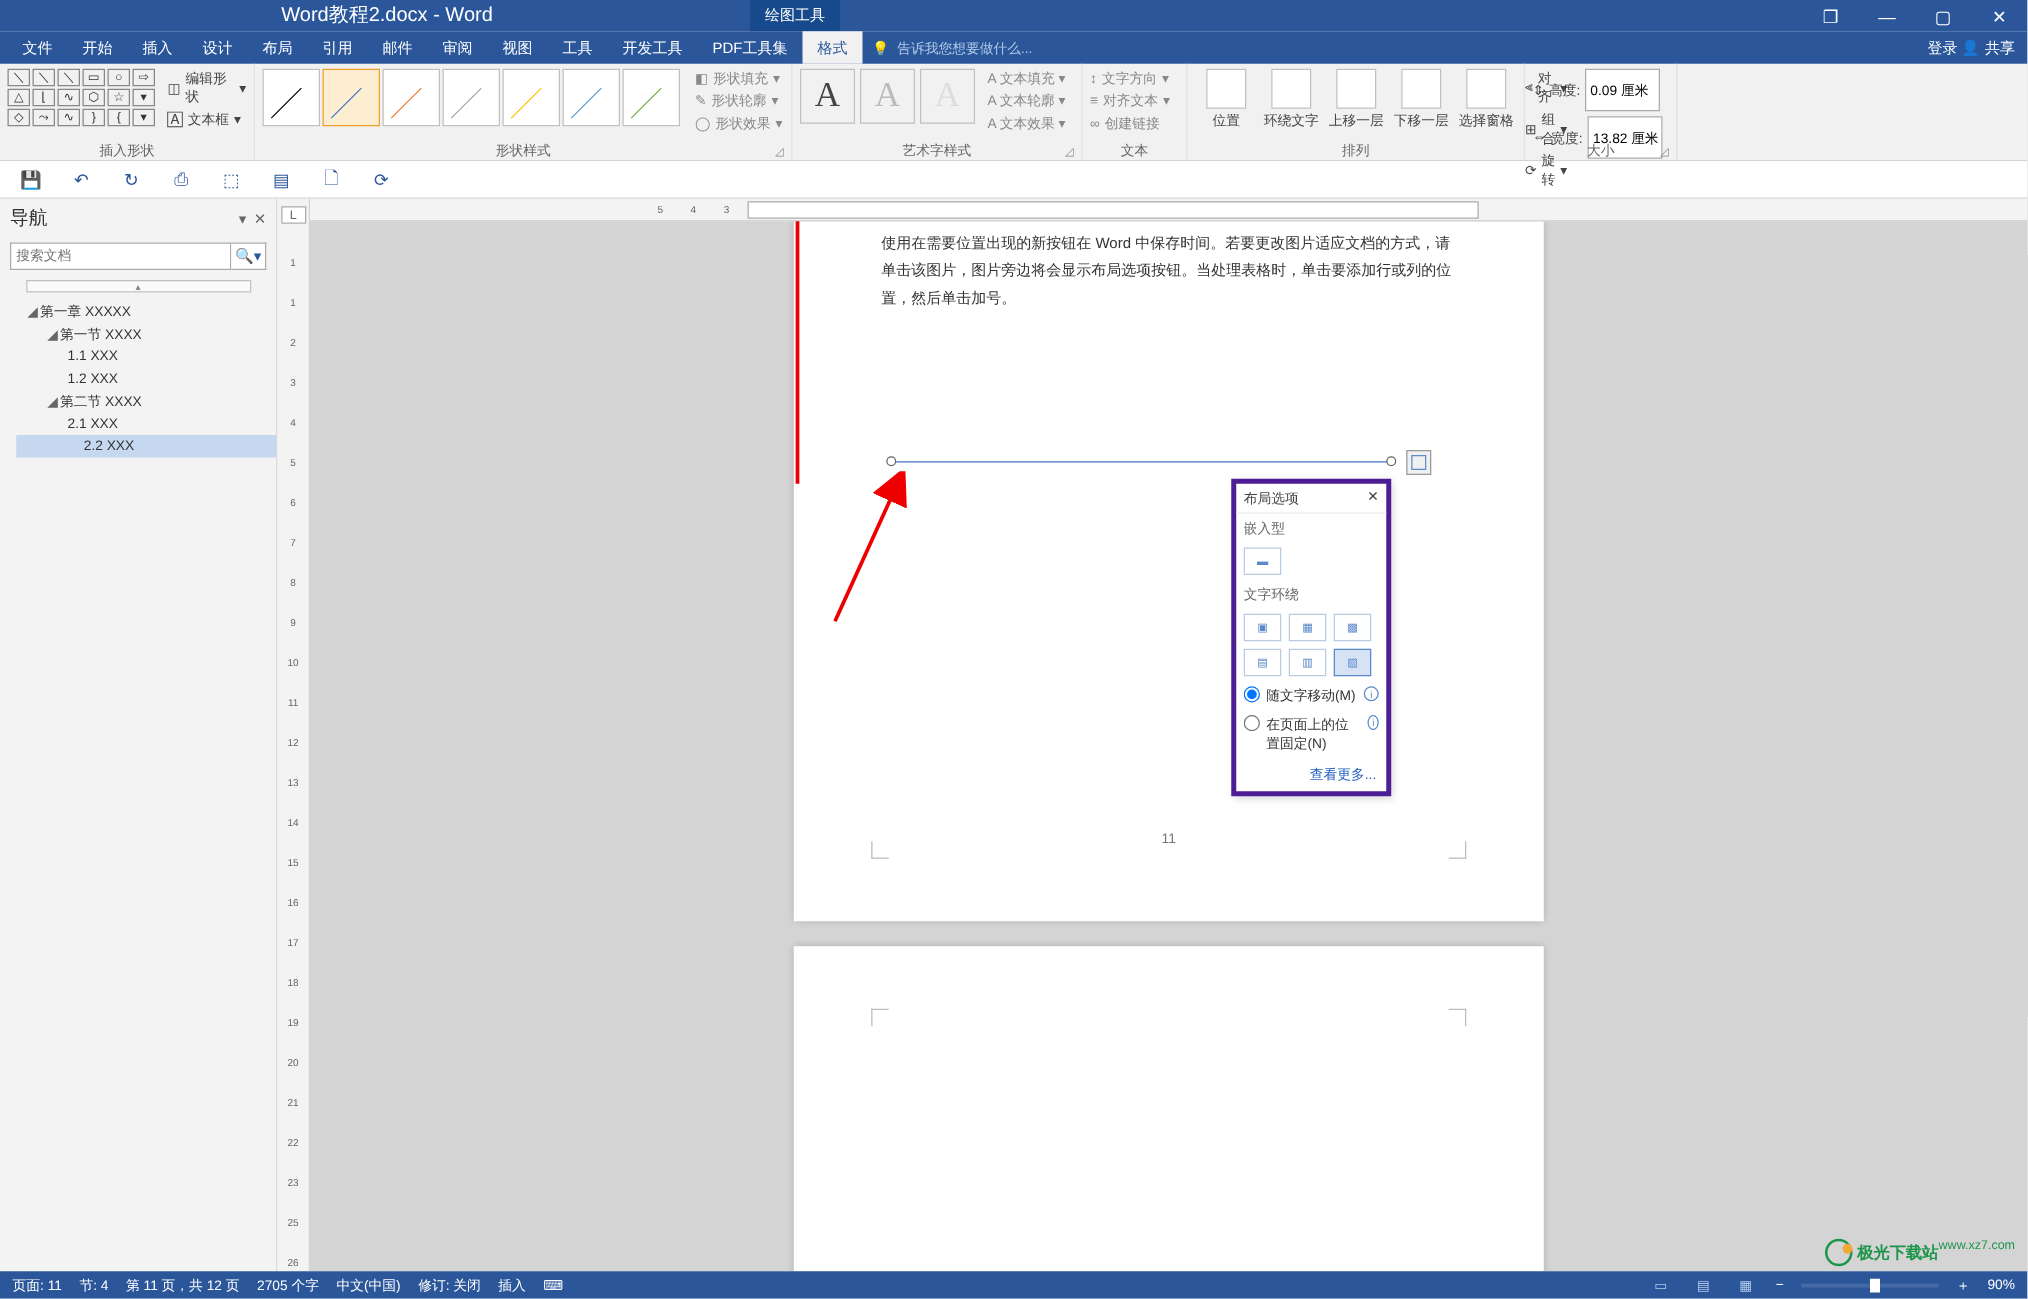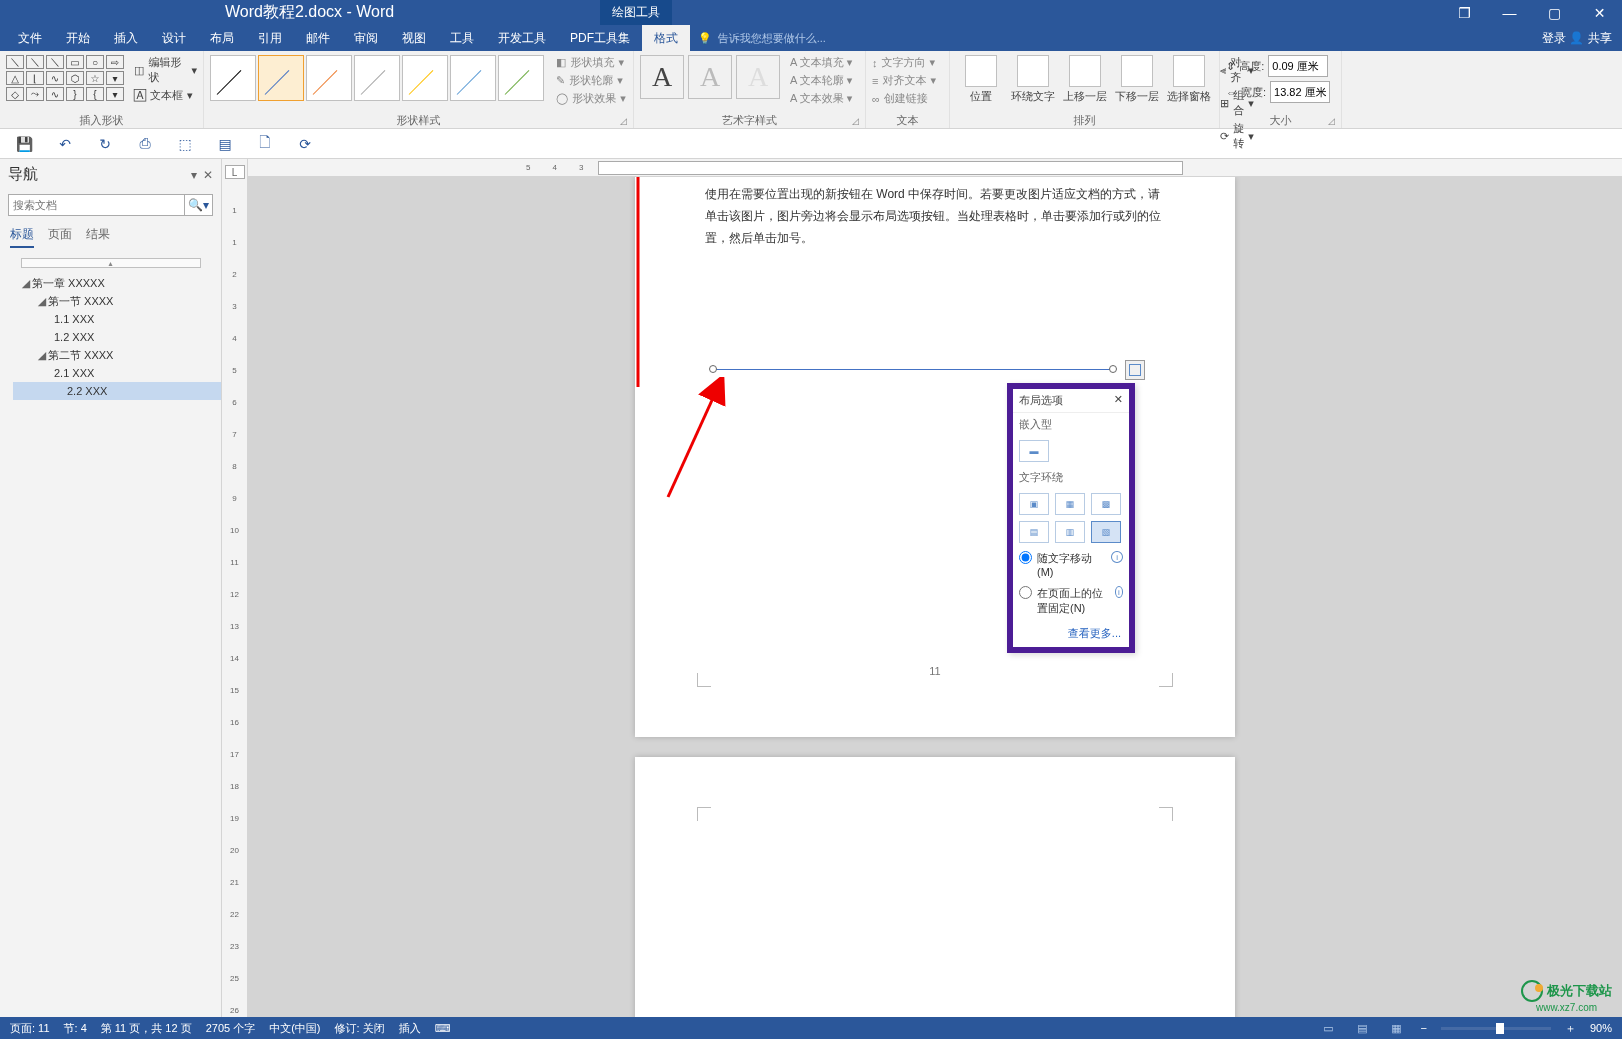--- a/index.html
+++ b/index.html
@@ -52,21 +52,21 @@
 
 .arrange-btns { display: flex; gap: 2px; }
 .arrange-btns .btn { display: flex; flex-direction: column; align-items: center; width: 50px; cursor: pointer; font-size: 11px; color: #444; }
 .arrange-btns .btn .ico { width: 32px; height: 32px; background: #fff; border: 1px solid #c0c0c0; margin-bottom: 2px; position: relative; }
 .arrange-side { display: flex; flex-direction: column; gap: 3px; margin-left: 6px; font-size: 11px; color: #444; }
 .arrange-side .item { display: flex; align-items: center; gap: 4px; cursor: pointer; }
 
 
 .size-grp { display: flex; flex-direction: column; gap: 4px; font-size: 11px; color: #444; }
 .size-grp .row { display: flex; align-items: center; gap: 4px; }
-.size-grp input { width: 60px; height: 22px; font-size: 11px; border: 1px solid #ababab; padding: 0 3px; }
+.size-grp input { width: 60px; height: 34px; font-size: 11px; border: 1px solid #ababab; padding: 0 3px; }
 
 
 .qat { height: 30px; background: #fff; border-bottom: 1px solid #d4d4d4; display: flex; align-items: center; gap: 18px; padding: 0 14px; }
 .qat .qb { width: 22px; height: 22px; display: flex; align-items: center; justify-content: center; color: #2b579a; font-size: 14px; cursor: pointer; }
 
 
 .main { display: flex; height: 858px; }
 
 
 .navpane { width: 222px; border-right: 1px solid #d4d4d4; background: #f3f3f3; display: flex; flex-direction: column; }
@@ -119,39 +119,39 @@
 .pgmk.br { right: 62px; bottom: 50px; border-left: none; border-right: 1px solid #bbb; }
 .pgmk.tl { left: 62px; top: 50px; border-bottom: none; border-top: 1px solid #bbb; }
 .pgmk.tr { right: 62px; top: 50px; border-bottom: none; border-left: none; border-right: 1px solid #bbb; border-top: 1px solid #bbb; }
 
 
 .arrow { position: absolute; pointer-events: none; }
 
 .cursor-caret { position: absolute; left: 462px; top: 246px; width: 1px; height: 16px; background: #000; }
 
 
-.layout-pop { position: absolute; left: 1007px; top: 383px; width: 128px; background: #fff; border: 6px solid #4c1d95; box-shadow: 2px 2px 6px rgba(0,0,0,0.15); font-size: 11px; }
+.layout-pop { position: absolute; left: 985px; top: 383px; width: 128px; background: #fff; border: 4px solid #4c1d95; box-shadow: 2px 2px 6px rgba(0,0,0,0.15); font-size: 11px; }
 .layout-pop .lp-hdr { display: flex; justify-content: space-between; padding: 4px 6px; border-bottom: 1px solid #eee; color: #444; }
 .layout-pop .lp-sec { padding: 4px 6px; color: #666; }
 .layout-pop .lp-icons { display: flex; gap: 6px; padding: 4px 6px; flex-wrap: wrap; }
 .layout-pop .lp-icons .i { width: 30px; height: 22px; border: 1px solid #b7cbe3; background: #fff; display: flex; align-items: center; justify-content: center; font-size: 9px; color: #5b8bc9; }
 .layout-pop .lp-icons .i.sel { background: #d5e3f5; border-color: #5b8bc9; }
 .layout-pop .lp-radio { padding: 4px 6px; display: flex; align-items: flex-start; gap: 5px; }
 .layout-pop .lp-radio .info { width: 12px; height: 12px; border: 1px solid #5b8bc9; border-radius: 50%; color: #5b8bc9; font-size: 8px; display: flex; align-items: center; justify-content: center; margin-left: auto; }
 .layout-pop .lp-more { text-align: right; padding: 6px 8px; color: #2461bf; cursor: pointer; }
 
 
 .statusbar { height: 22px; background: #2b579a; color: #fff; display: flex; align-items: center; font-size: 11px; padding: 0 10px; gap: 14px; position: absolute; bottom: 0; left: 0; right: 0; margin-top: 28px; }
 .statusbar .sp { flex: 1; }
 .statusbar .vbtn { width: 20px; height: 16px; display: flex; align-items: center; justify-content: center; color: #b0c8e8; cursor: pointer; }
 .statusbar .slider { width: 110px; height: 3px; background: #456aa5; position: relative; }
 .statusbar .slider .thumb { position: absolute; left: 50%; top: -4px; width: 8px; height: 11px; background: #fff; }
 
 
-.wm { position: absolute; right: 10px; bottom: 26px; font-size: 11px; color: #0a8f3c; opacity: 0.9; display: flex; flex-direction: column; align-items: center; }
+.wm { position: absolute; right: 10px; bottom: 26px; font-size: 11px; color: #0a8f3c; opacity: 0.9; display: flex; flex-direction: row; align-items: flex-start; }
 .wm .logo { display: flex; align-items: center; gap: 4px; font-size: 13px; font-weight: bold; }
 .wm .logo .c { width: 22px; height: 22px; border-radius: 50%; border: 2px solid #0a8f3c; position: relative; }
 .wm .logo .c::after { content: ""; position: absolute; width: 8px; height: 8px; border-radius: 50%; background: #f5a623; right: -2px; top: 2px; }
 .wm .url { color: #0a8f3c; font-size: 10px; }
 
 .dlg-launch { position: absolute; right: 3px; bottom: 2px; width: 10px; height: 10px; font-size: 9px; color: #888; }
 
 .icon-sq { display:inline-block; width:12px; height:12px; border:1px solid #5b8bc9; position:relative; }
 </style>
 </head>
@@ -349,25 +349,20 @@
     <div class="hdr">
       <span>导航</span>
       <span class="ctls">
         <span>▾</span>
         <span>✕</span>
       </span>
     </div>
     <div class="search">
       <input placeholder="搜索文档" style="">
       <div class="sbtn"><span>🔍</span>▾</div>
-    </div>
-    <div class="nvtabs">
-      <div class="t active">标题</div>
-      <div class="t">页面</div>
-      <div class="t">结果</div>
     </div>
     <div class="outline">
       <div class="expander">▴</div>
       <div class="nd ind1">
           <span class="caret">◢</span>
           <span>第一章 XXXXX</span>
         </div>
       <div class="nd ind2">
           <span class="caret">◢</span>
           <span>第一节 XXXX</span>

